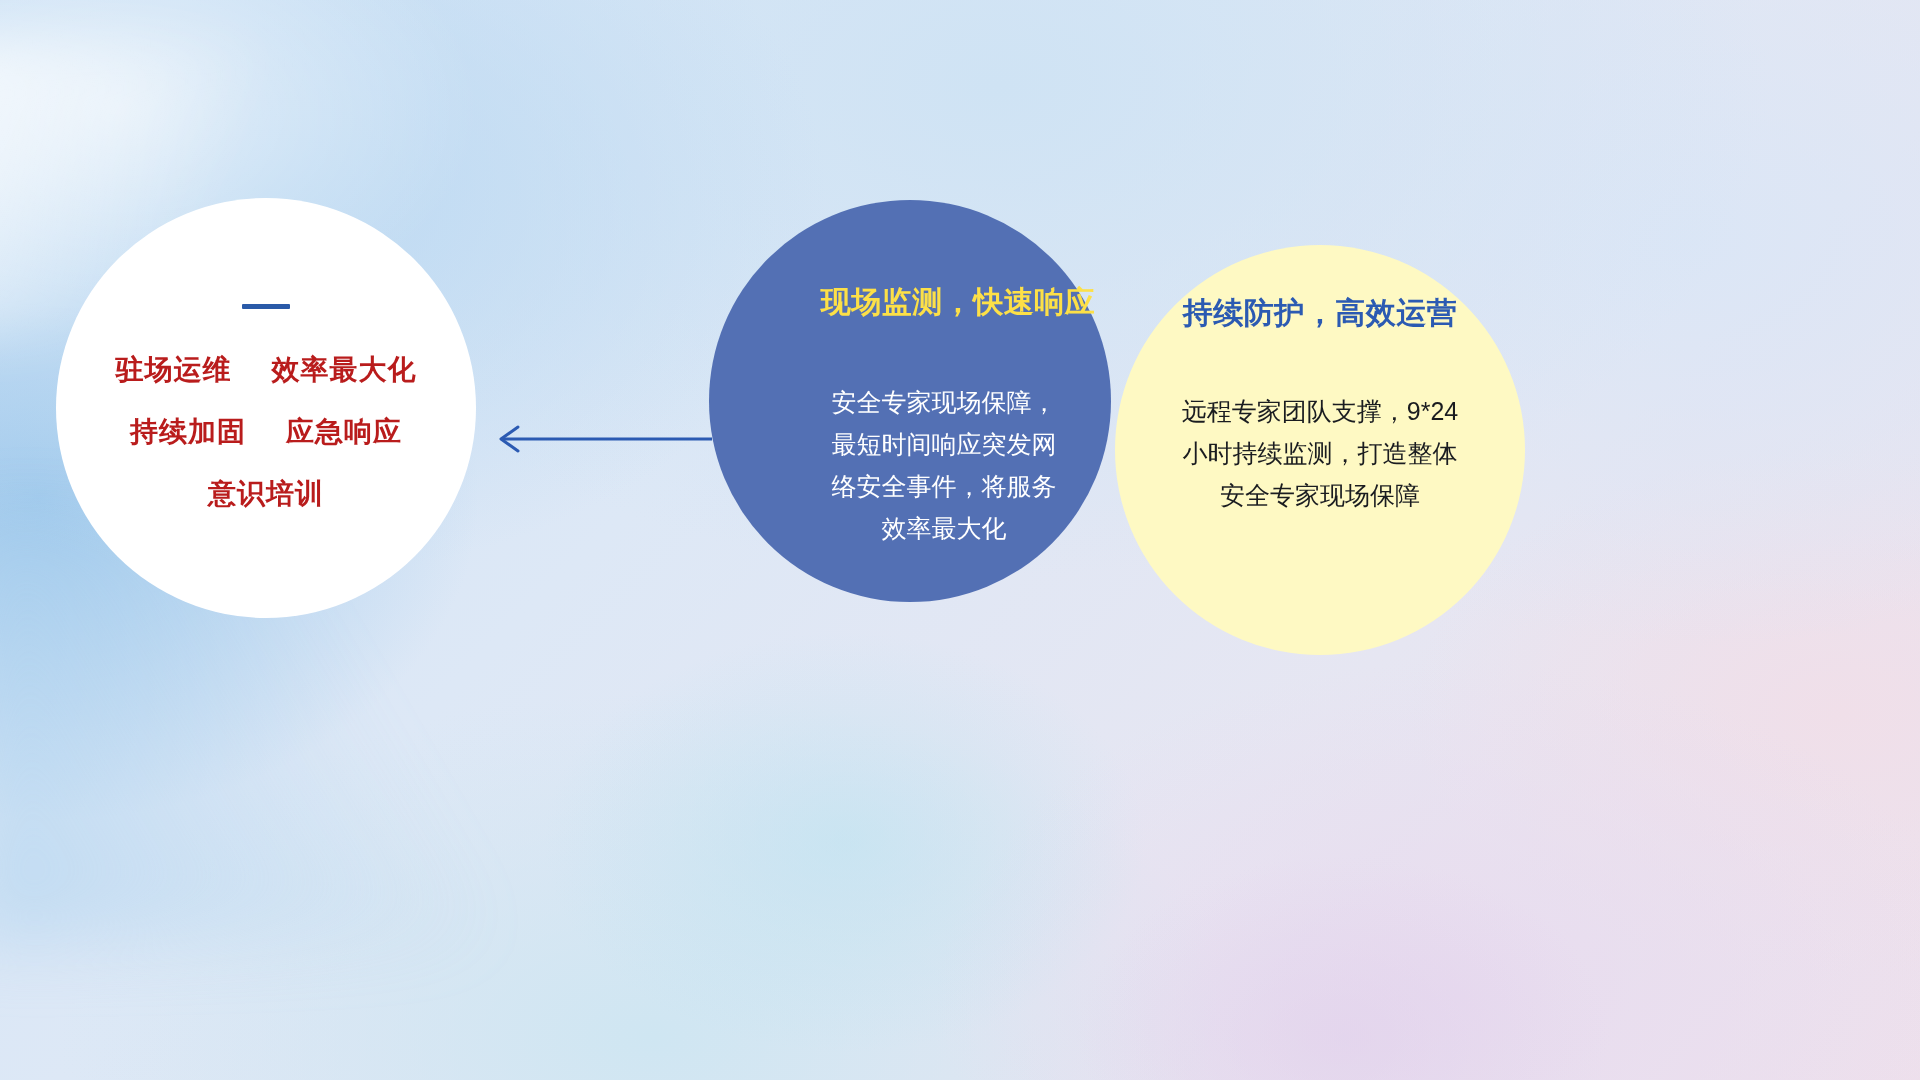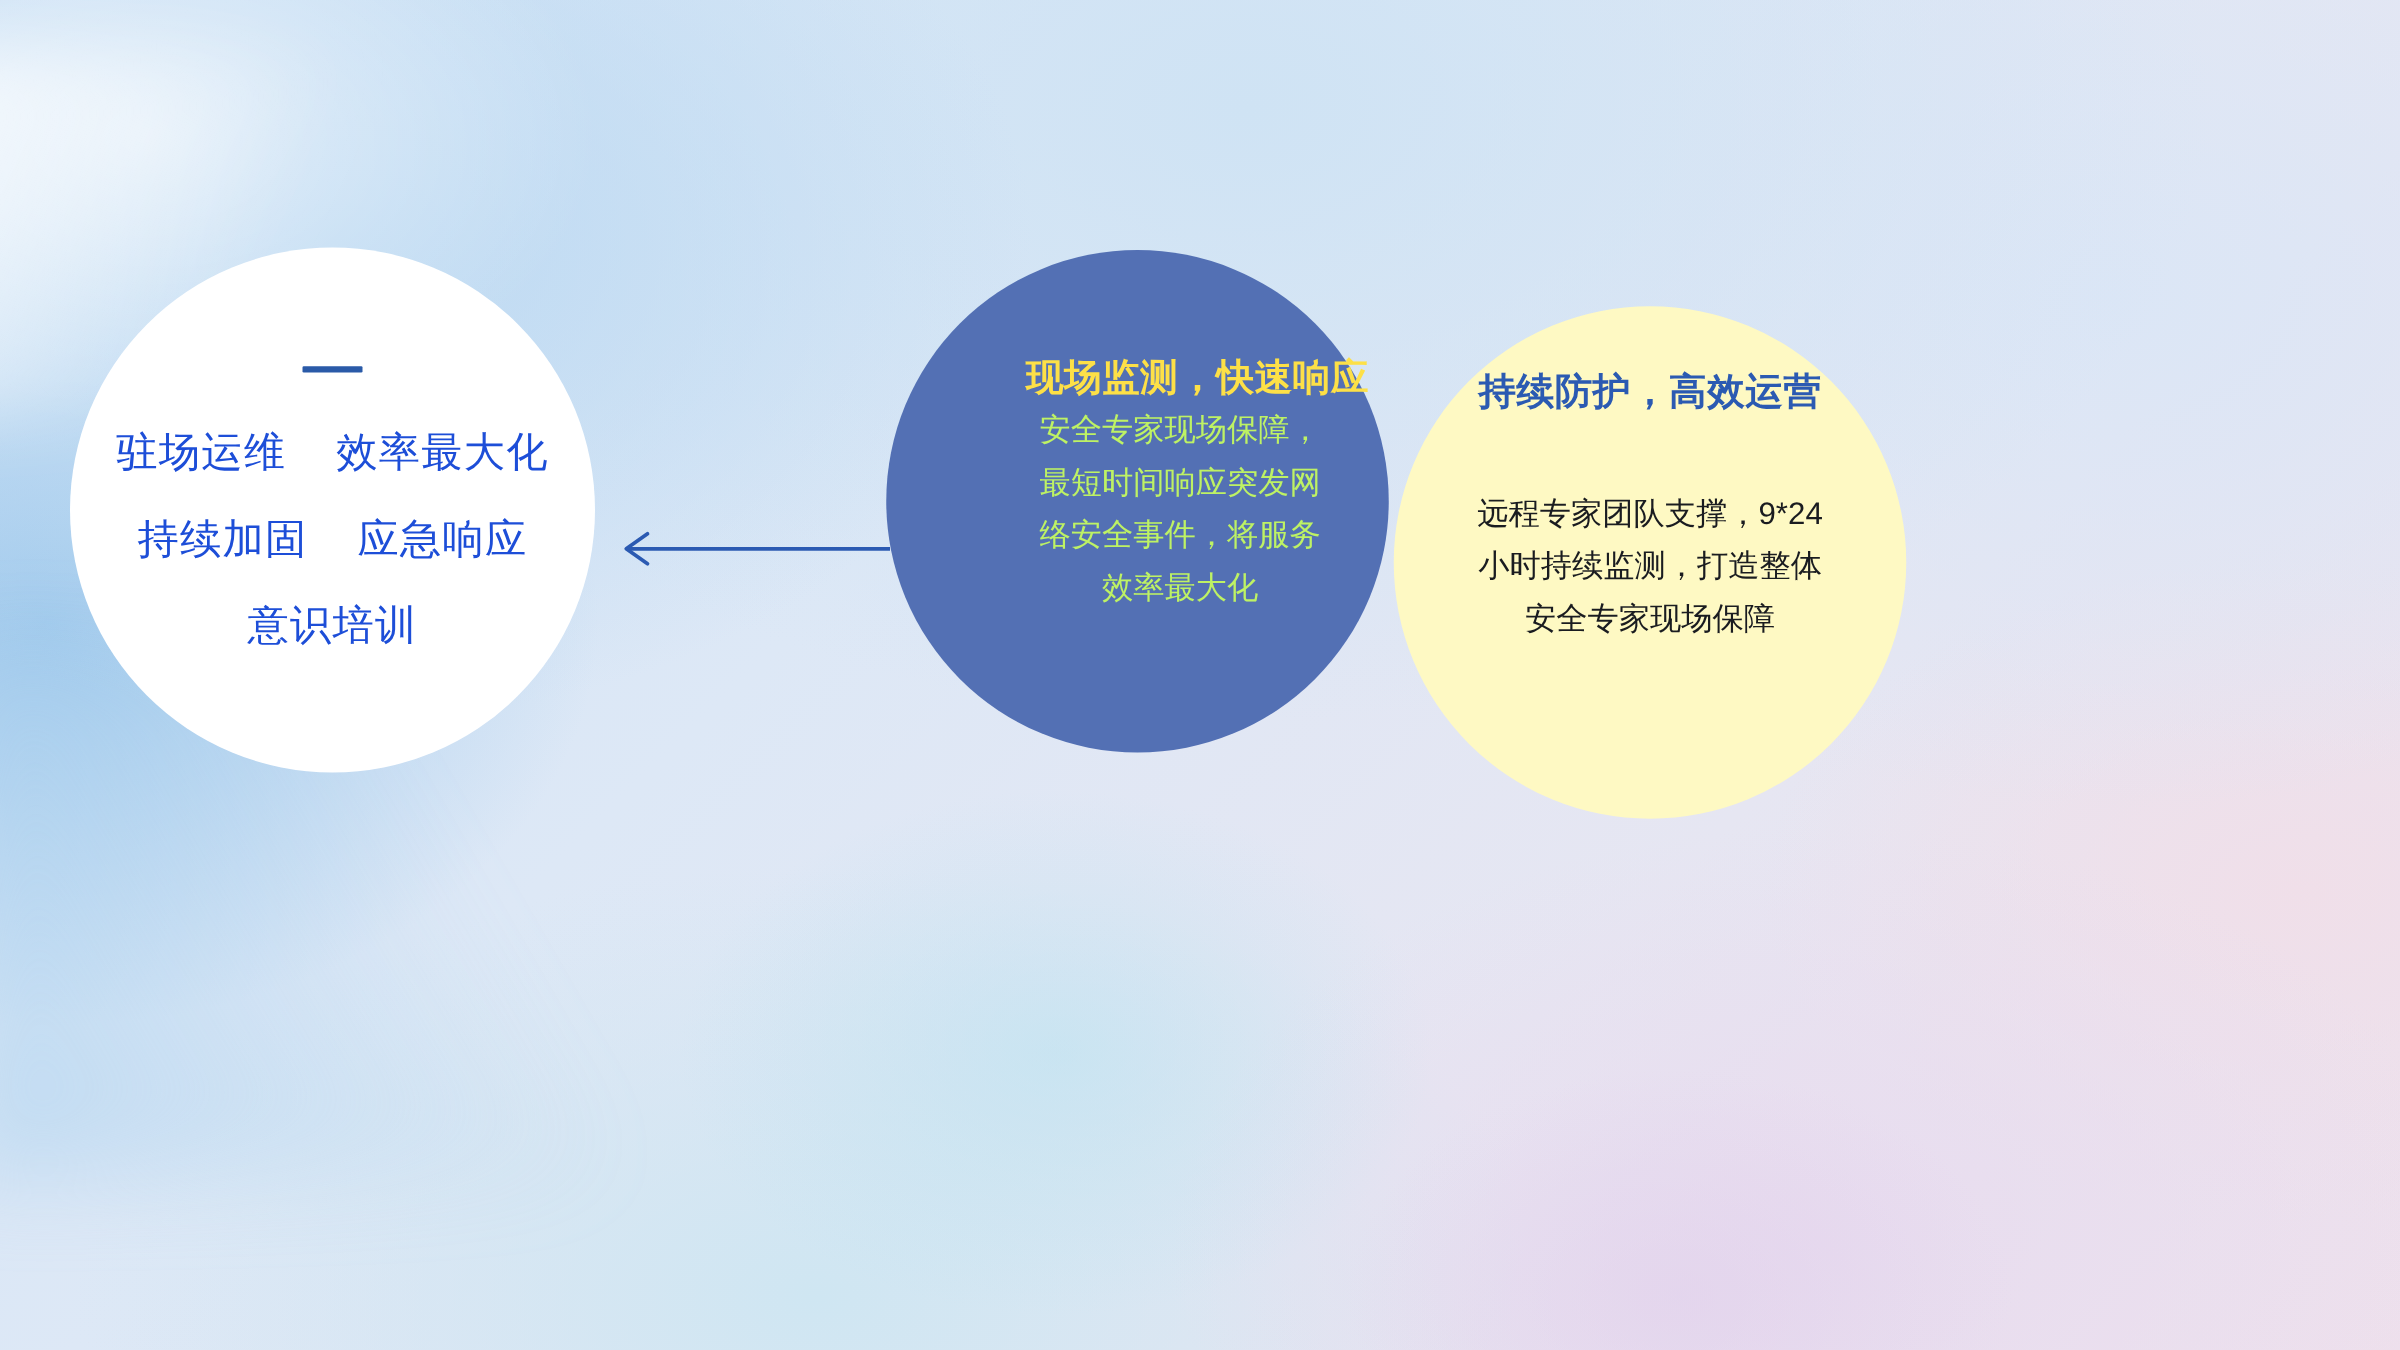--- a/index.html
+++ b/index.html
@@ -46,35 +46,35 @@
 
   #left-circle{
     left:56px;top:198px;width:420px;height:420px;
     background:#ffffff;
     display:flex;flex-direction:column;align-items:center;justify-content:center;
   }
   .dash{width:48px;height:5px;background:#2a5aa8;border-radius:1px;margin-bottom:42px;}
   .left-lines{display:flex;flex-direction:column;align-items:center;gap:24px;}
   .left-row{display:flex;gap:40px;}
   .left-tag{
-    font-size:33px;font-weight:normal;color:#1d4ed8;letter-spacing:1px;white-space:nowrap;
+    font-size:28px;font-weight:bold;color:#b91c1c;letter-spacing:1px;white-space:nowrap;
   }
 
   #mid-circle{
     left:709px;top:200px;width:402px;height:402px;
     background:#5370b4;
     display:flex;flex-direction:column;align-items:center;
     padding-top:82px;box-sizing:border-box;
   }
   #mid-title{
     font-size:30px;font-weight:bold;color:#fde047;white-space:nowrap;letter-spacing:.5px;
     transform:translateX(48px);
   }
   #mid-body{
-    font-size:25px;line-height:42px;color:#bef264;
+    margin-top:58px;font-size:25px;line-height:42px;color:#ffffff;
     text-align:center;width:300px;transform:translateX(34px);
   }
 
   #right-circle{
     left:1115px;top:245px;width:410px;height:410px;
     background:#fef9c3;
     display:flex;flex-direction:column;align-items:center;
     padding-top:48px;box-sizing:border-box;
   }
   #right-title{

